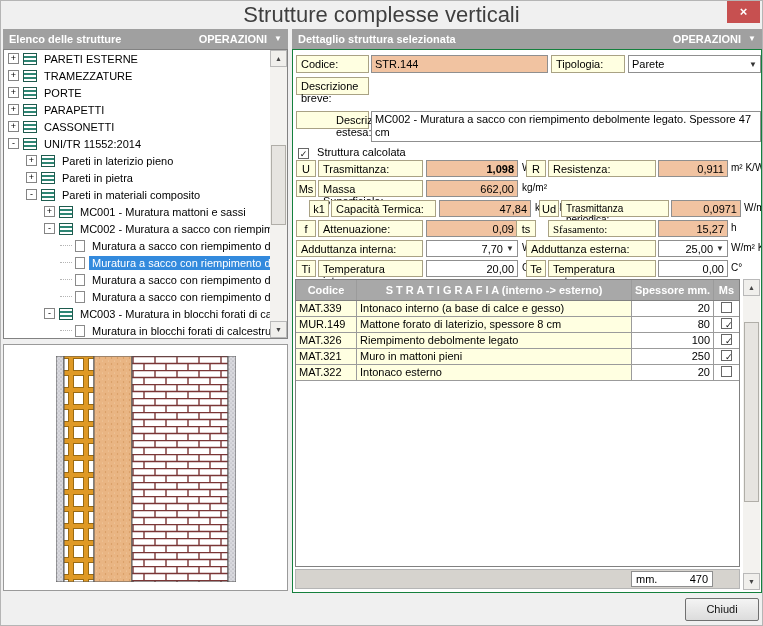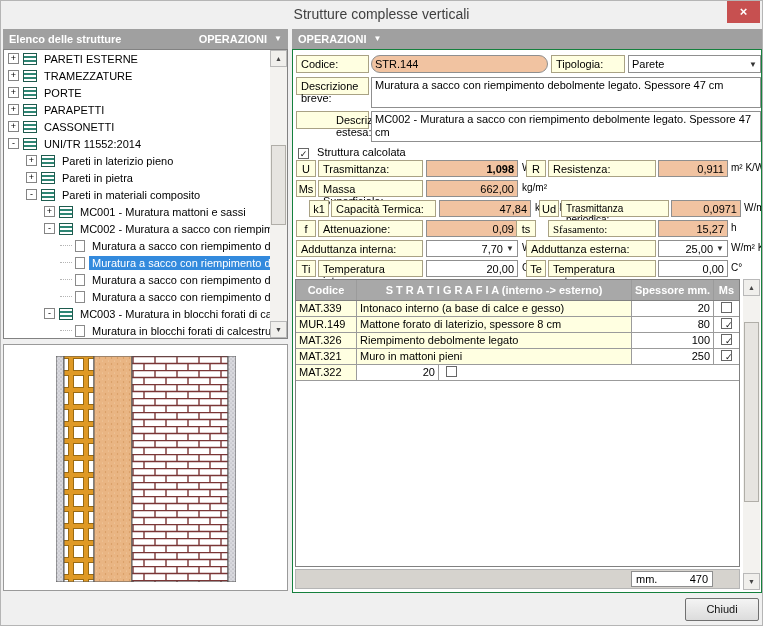--- a/index.html
+++ b/index.html
@@ -2,21 +2,21 @@
 <html><head>
 <meta charset="utf-8">
 <style>
   html,body{margin:0;padding:0;background:#e8e8e8;}
   *{box-sizing:border-box;}
   .win{position:relative;width:763px;height:626px;background:#f0f0f0;
        font-family:"Liberation Sans","DejaVu Sans",sans-serif;
        border:1px solid #b5b5b5;overflow:hidden;}
   
   .titlebar{position:absolute;top:0;left:0;right:0;height:26px;}
-  .title{display:block;text-align:center;font-size:14px;color:#3f3f3f;line-height:27px;font-weight:400;}
+  .title{display:block;text-align:center;font-size:22px;color:#3f3f3f;line-height:27px;font-weight:400;}
   .closebtn{position:absolute;top:0;right:2px;width:33px;height:22px;background:#c75050;
             color:#fff;text-align:center;line-height:22px;font-size:13px;font-weight:bold;cursor:default;}
   
   .phdr{position:absolute;height:20px;background:#a0a0a0;color:#fff;font-size:11px;font-weight:bold;
         line-height:20px;padding:0 6px;display:flex;justify-content:space-between;align-items:center;}
   .phdr-left{left:2px;top:28px;width:285px;}
   .phdr-right{left:291px;top:28px;width:470px;}
   .ops{display:flex;gap:7px;align-items:center;}
   .ops .arr{font-size:8px;position:relative;top:0px;}
   
@@ -216,38 +216,38 @@
       </defs>
       <rect x="0" y="0" width="8" height="226" fill="url(#p-stipple)" stroke="#555" stroke-width="1"></rect>
       <rect x="8" y="0" width="30" height="226" fill="url(#p-hollow)" stroke="#555" stroke-width="1"></rect>
       <rect x="38" y="0" width="38" height="226" fill="url(#p-fill)" stroke="#555" stroke-width="1"></rect>
       <rect x="76" y="0" width="96" height="226" fill="url(#p-brick)" stroke="#555" stroke-width="1"></rect>
       <rect x="172" y="0" width="8" height="226" fill="url(#p-stipple)" stroke="#555" stroke-width="1"></rect>
     </svg>
   </div>
 
   <div class="phdr phdr-right">
+    <span>Dettaglio struttura selezionata</span>
     <span class="ops">
       <span>OPERAZIONI</span>
       <span class="arr">▼</span>
     </span>
   </div>
 
   <div class="rbody">
 
     <span class="lbl" style="left:3px;top:5px;width:73px;">Codice:</span>
-    <span class="box salmon" style="left:78px;top:5px;width:177px;text-align:left;border-radius:9px;">STR.144</span>
+    <span class="box salmon" style="left:78px;top:5px;width:177px;text-align:left;">STR.144</span>
     <span class="lbl" style="left:258px;top:5px;width:74px;">Tipologia:</span>
     <span class="box combo" style="left:335px;top:5px;width:133px;">
       <span>Parete</span>
       <span class="dda">▼</span>
     </span>
 
     <span class="lbl" style="left:3px;top:27px;width:73px;">Descrizione breve:</span>
-    <span class="box multiline" style="left:78px;top:27px;width:390px;">Muratura a sacco con riempimento debolmente legato. Spessore 47 cm</span>
 
     <span class="lbl" style="left:3px;top:61px;width:73px;padding-left:39px;">Descrizione estesa:</span>
     <span class="box multiline" style="left:78px;top:61px;width:390px;">MC002 - Muratura a sacco con riempimento debolmente legato. Spessore 47 cm</span>
 
     <span style="position:absolute;left:5px;top:96px;">
       <span class="cbx">✓</span>
       <span style="margin-left:5px;">Struttura calcolata</span>
     </span>
 
     <div style="position:absolute;left:0;top:110px;width:470px;height:17px;">
@@ -341,20 +341,21 @@
         <span class="c-ms"><span class="cbx">✓</span></span>
       </div>
       <div class="trowt">
         <span class="c-cod">MAT.321</span>
         <span class="c-str">Muro in mattoni pieni</span>
         <span class="c-spe">250</span>
         <span class="c-ms"><span class="cbx">✓</span></span>
       </div>
       <div class="trowt">
         <span class="c-cod">MAT.322</span>
+        <span class="c-str">Intonaco esterno</span>
         <span class="c-spe">20</span>
         <span class="c-ms"><span class="cbx"></span></span>
       </div>
     </div>
 
     <div class="totstrip">
       <div class="totbox">
         <span>mm.</span>
         <span>470</span>
       </div>

